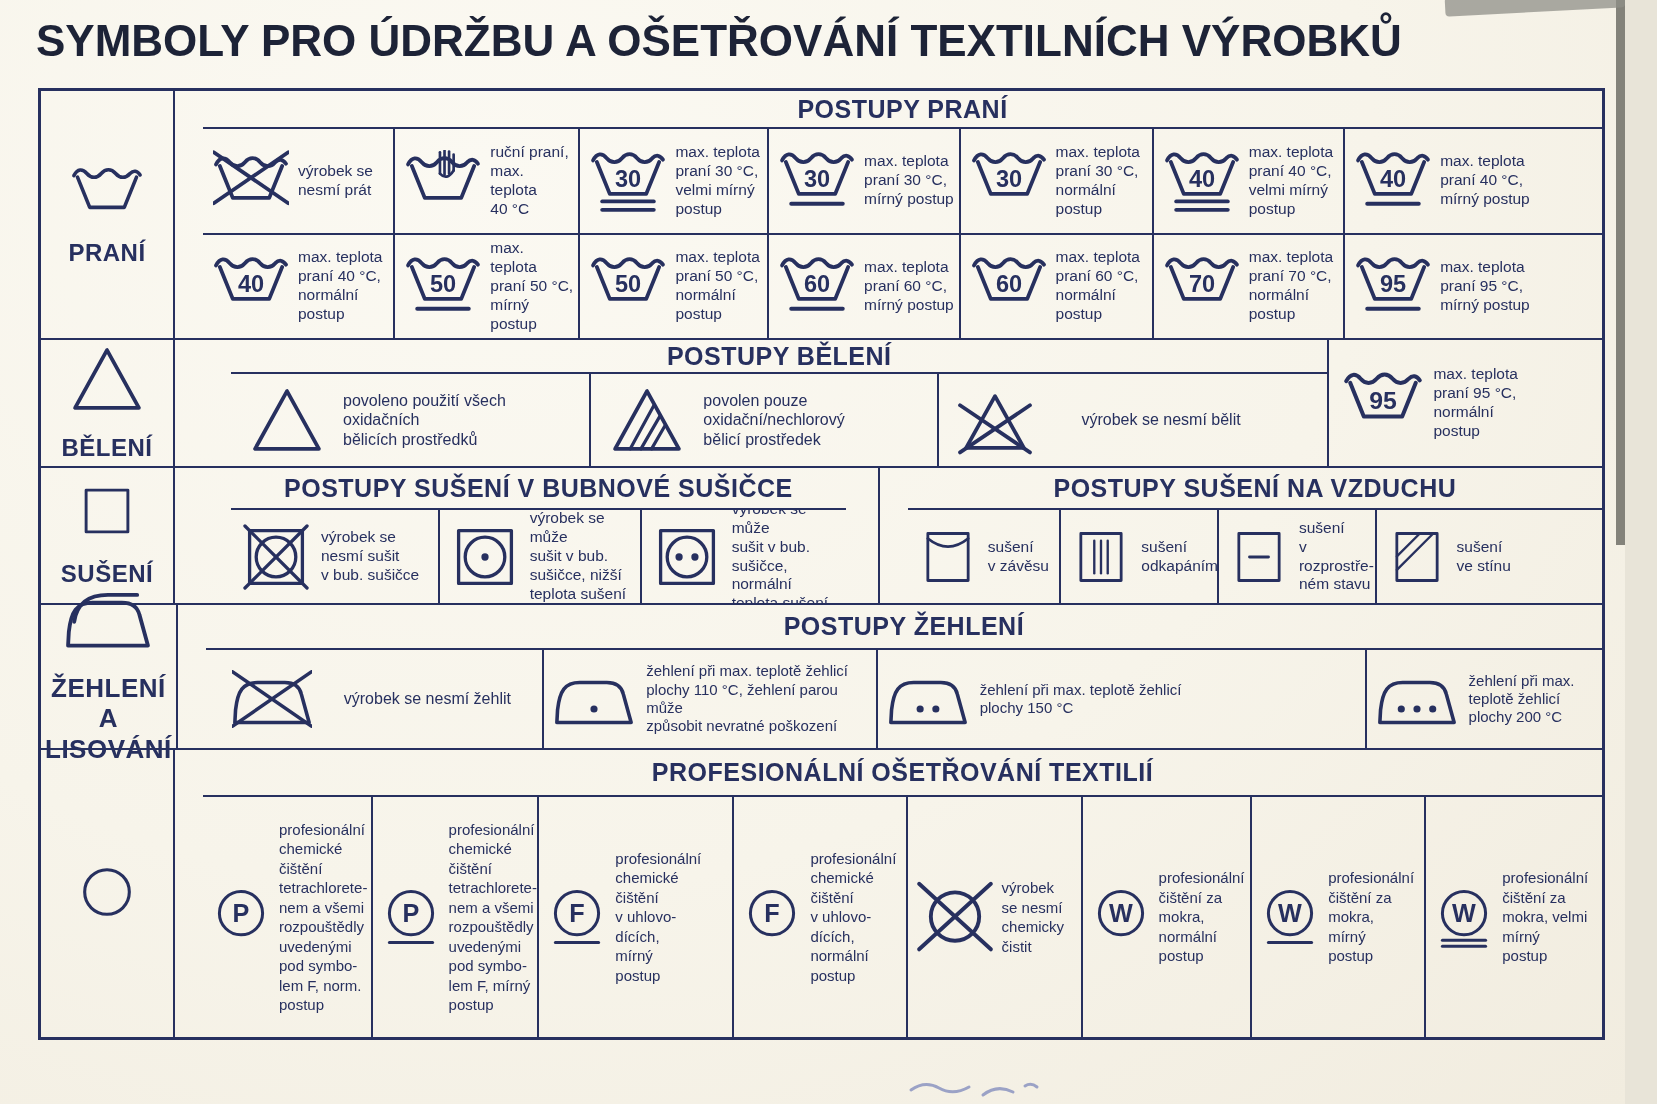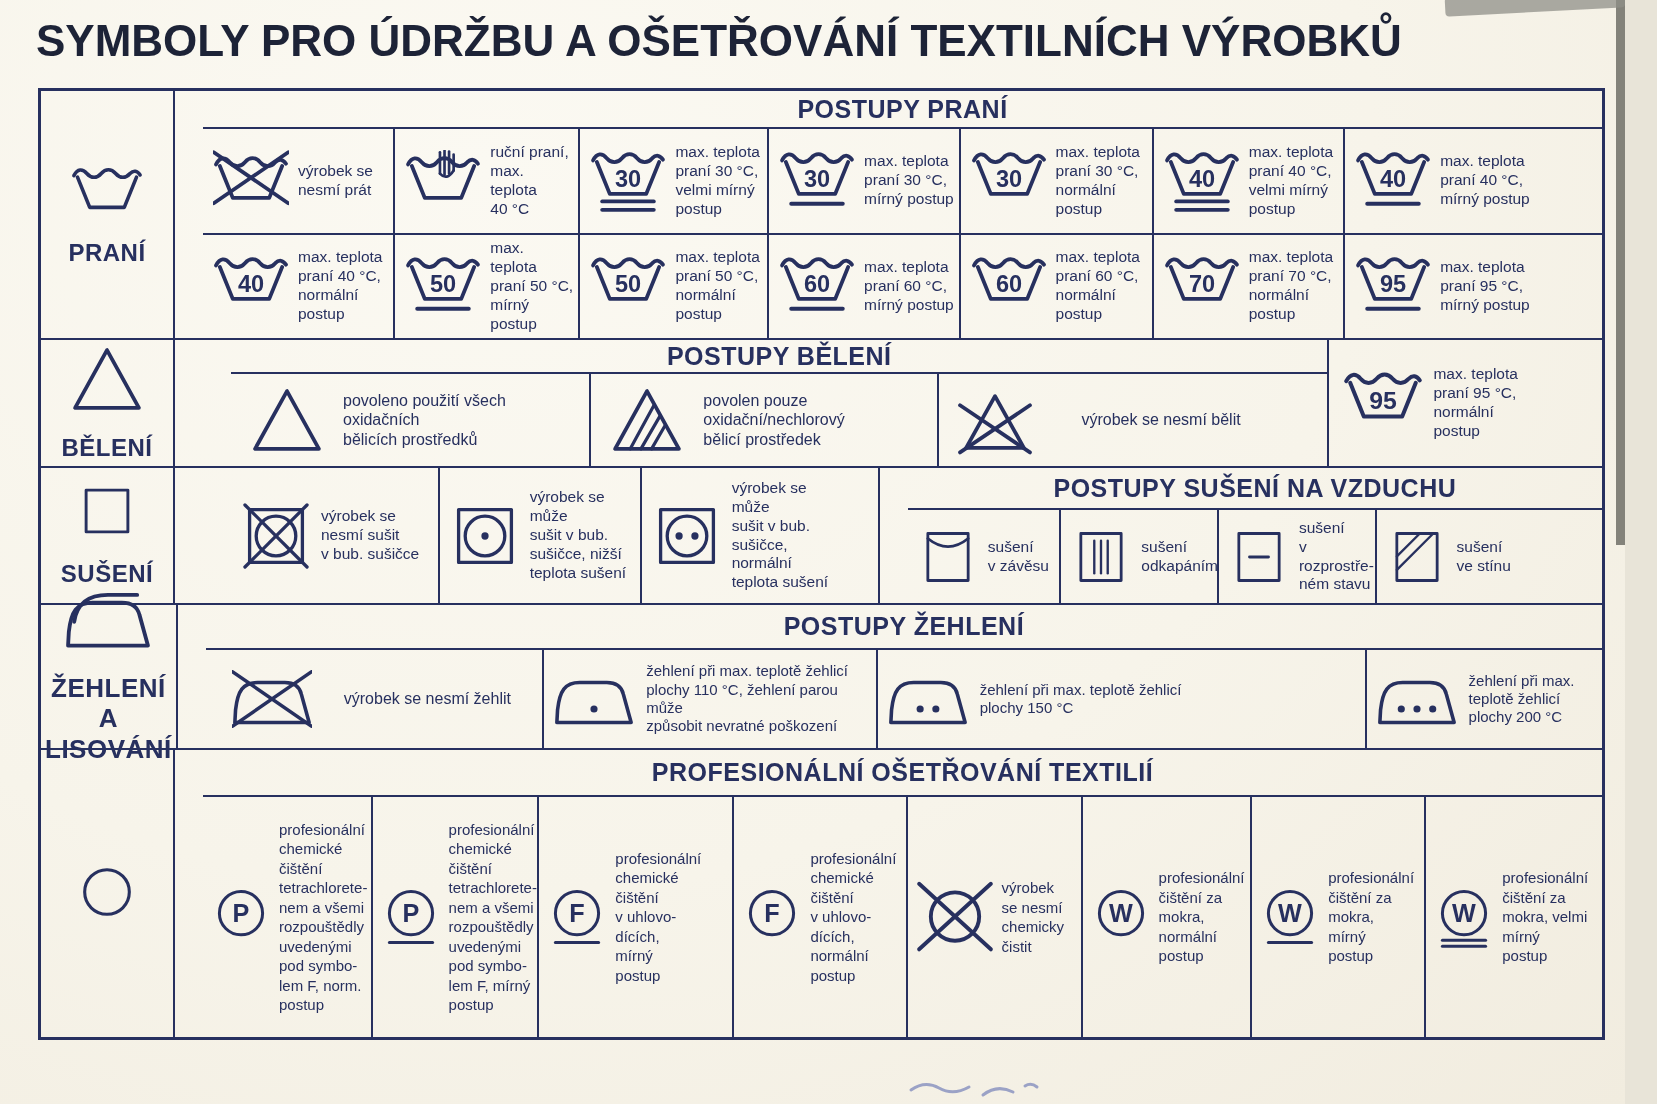--- a/index.html
+++ b/index.html
@@ -345,20 +345,21 @@
       </div>
       <div class="band band-suseni" data-name="drying-band">
         <div class="cat cat-suseni" data-name="category-cell">
           <span class="icon" data-name="dry-square-category-icon"><svg xmlns="http://www.w3.org/2000/svg" viewBox="0 0 100 100" fill="none" stroke="currentColor" stroke-width="5" stroke-linecap="round" stroke-linejoin="round">
               <rect x="14" y="14" width="72" height="72"></rect>
             </svg></span>
           <div class="label" data-name="category-label">SUŠENÍ</div>
         </div>
         <div class="bcontent hsplit">
           <div class="bcontent" style="flex: 673 1 0px;">
+            <div class="bheader" data-name="drum-drying-header" style="flex: 0 0 42px;">POSTUPY SUŠENÍ V BUBNOVÉ SUŠIČCE</div>
             <div class="brow" data-name="drum-drying-row">
               <div class="cell drum" data-name="care-cell" style="flex: 228 1 0px;">
                 <span class="icon" data-name="tumble-dry-crossed-icon">
                   <svg xmlns="http://www.w3.org/2000/svg" viewBox="0 0 100 100" fill="none" stroke="currentColor" stroke-width="5" stroke-linecap="round" stroke-linejoin="round">
                     <rect x="10" y="10" width="80" height="80"></rect>
                     <circle cx="50" cy="50" r="30"></circle>
                     <path d="M3 3 L97 97"></path>
                     <path d="M97 3 L3 97"></path>
                   </svg>
                 </span>

